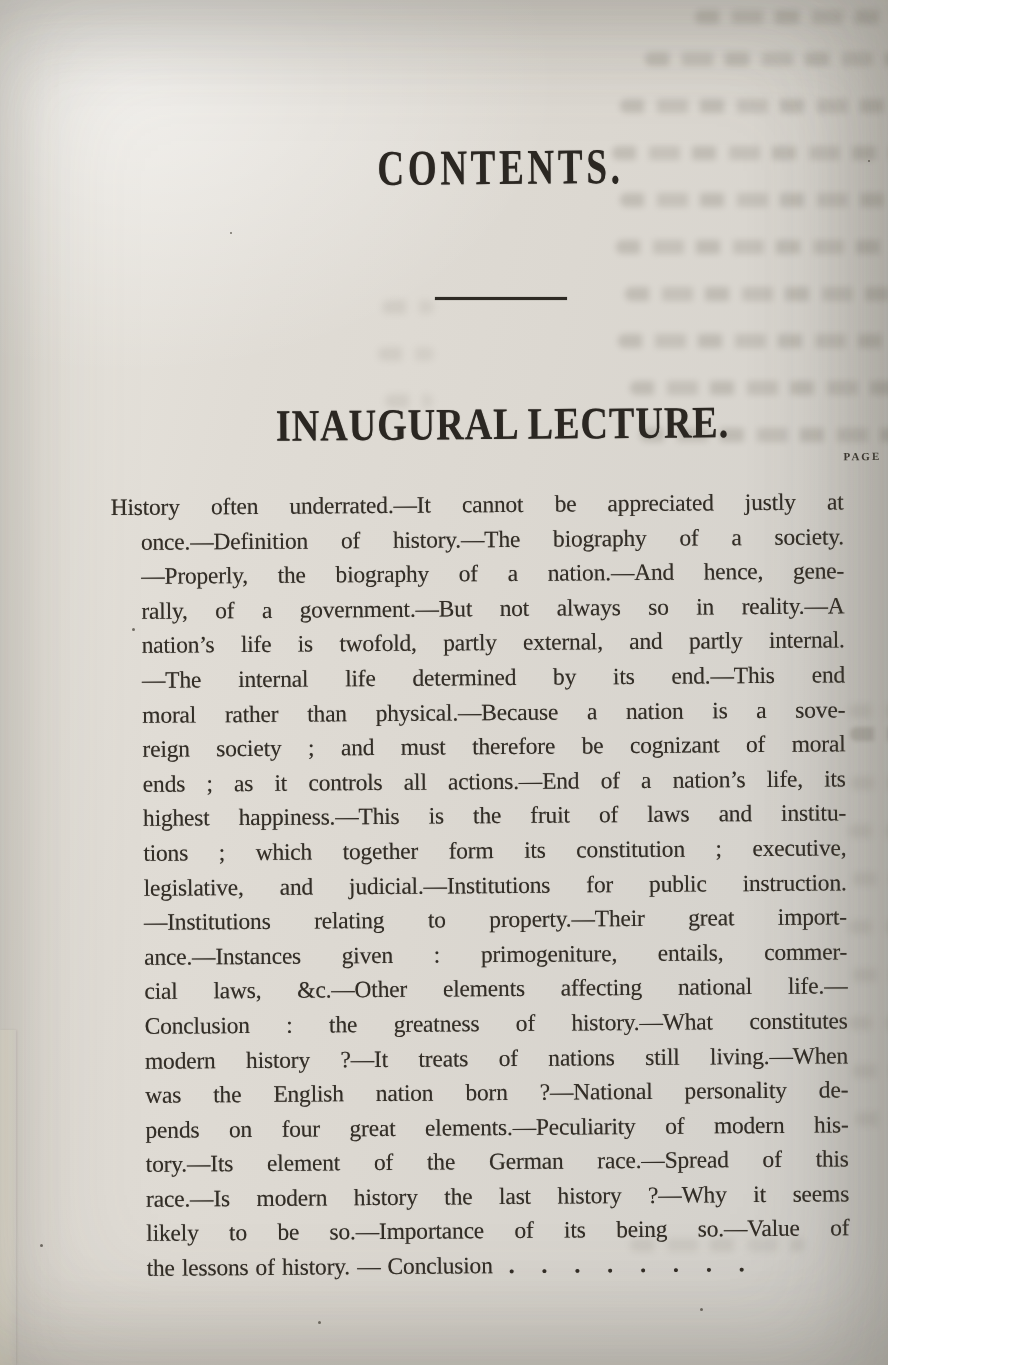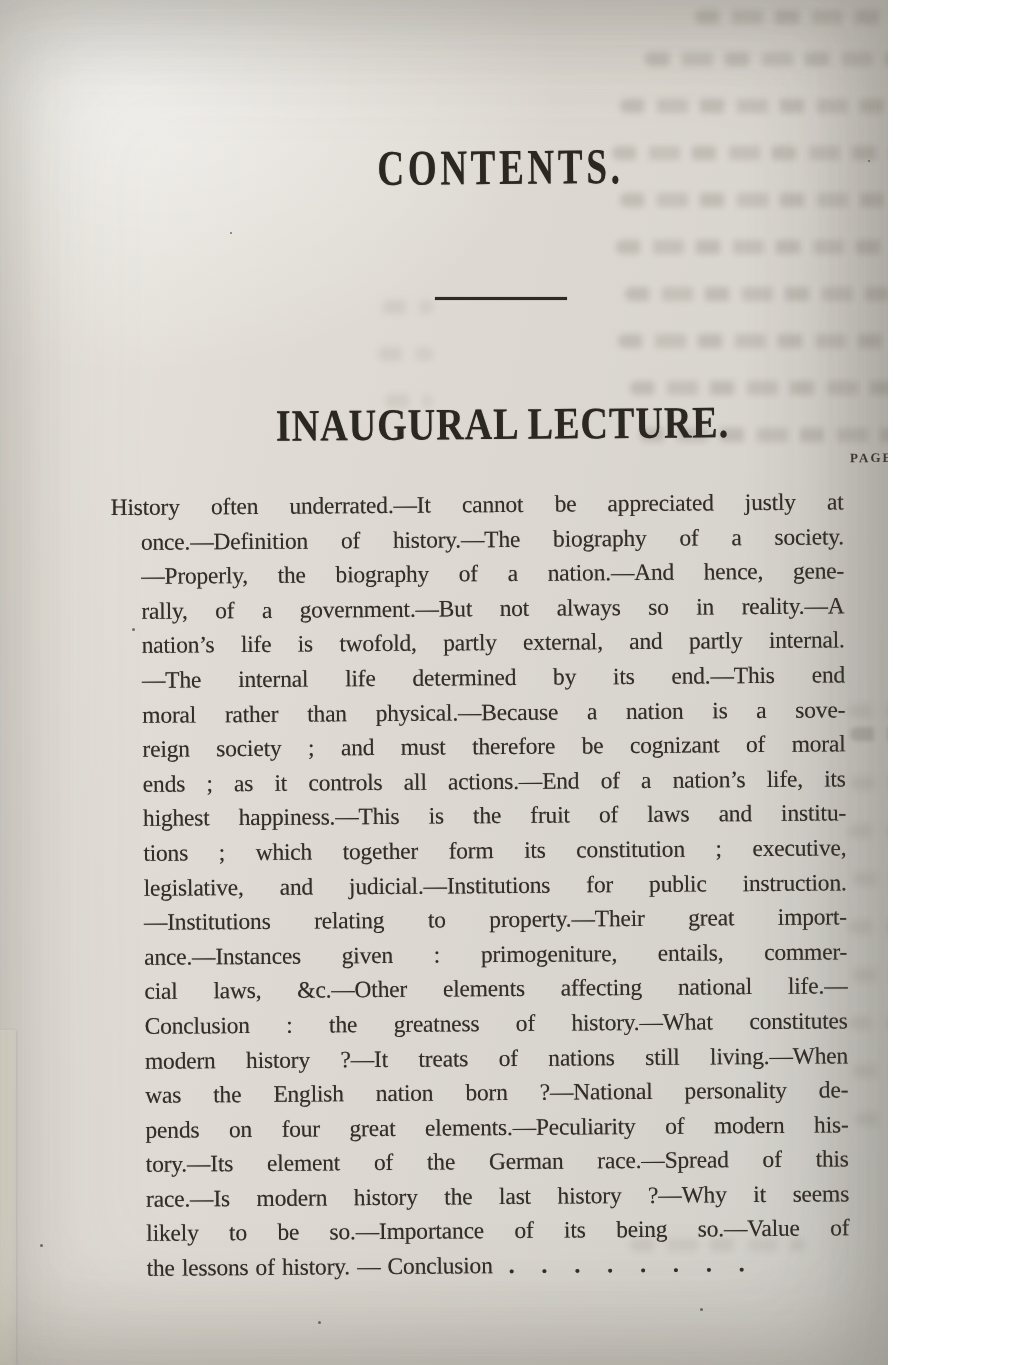--- a/index.html
+++ b/index.html
@@ -62,22 +62,22 @@
   .lecture{
     position:absolute;top:400px;left:0;width:100%;
     text-align:center;
     font-size:45px;line-height:48px;font-weight:bold;
     letter-spacing:1px;color:#2b2722;
     transform:scaleX(0.85);
     text-shadow:0 0 1px rgba(43,39,34,0.5);
     white-space:nowrap;
   }
   .page-label{
-    position:absolute;top:453px;right:2px;
-    font-size:13px;font-weight:bold;letter-spacing:2px;
+    position:absolute;top:453px;right:14px;
+    font-size:11px;font-weight:bold;letter-spacing:2px;
     color:#37322b;
   }
   .toc{
     position:absolute;top:487px;left:0;width:733px;
     font-size:23.5px;line-height:34.6px;
     letter-spacing:-0.2px;word-spacing:1.5px;
     color:#332e27;
     text-shadow:0 0 0.7px rgba(51,46,39,0.55);
   }
   .toc-line{ text-align:justify; text-align-last:justify; white-space:normal; }

